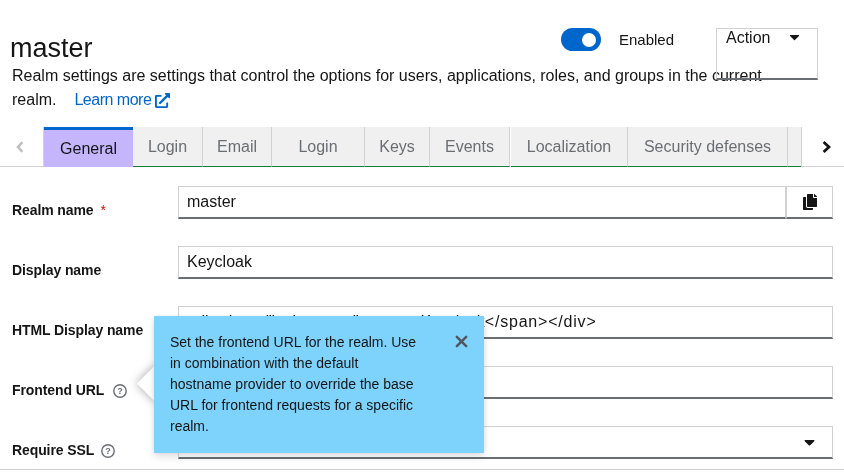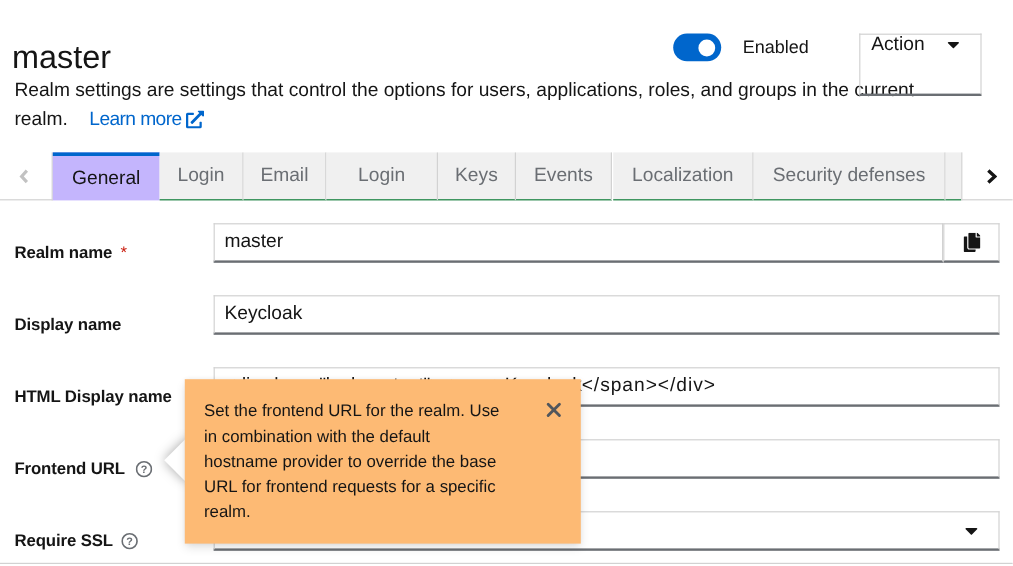--- a/index.html
+++ b/index.html
@@ -78,18 +78,18 @@
     </svg></div>
 <div class="input" style="left:178px;top:426px;width:655px">
     <svg style="position:absolute;right:17px;top:13px" width="11" height="6" viewBox="0 0 320 180" fill="#151515">
       <path d="M31.3 0h257.3c17.8 0 26.7 21.5 14.1 34.1L174.1 162.8c-7.8 7.8-20.5 7.8-28.3 0L17.2 34.1C4.6 21.5 13.5 0 31.3 0z"></path>
     </svg>
   </div>
 
 <div class="abs" style="left:0;top:469px;width:844px;height:1px;background:#d2d2d2"></div>
 
 <div class="abs" style="left:142px;top:371px;width:25px;height:25px;background:#fff;transform:rotate(45deg);box-shadow:0 0 10px rgba(3,3,3,0.35)"></div>
-<div class="abs" style="left:154px;top:316px;width:330px;height:137px;background:#fdba74;box-shadow:0 4px 8px rgba(3,3,3,0.12),0 0 4px rgba(3,3,3,0.06)">
+<div class="abs" style="left:154px;top:316px;width:330px;height:137px;background:#7dd3fc;box-shadow:0 4px 8px rgba(3,3,3,0.12),0 0 4px rgba(3,3,3,0.06)">
   <div class="abs" style="left:16px;top:16px;font-size:14px;line-height:21px;color:#151515">Set the frontend URL for the realm. Use<br>in combination with the default<br>hostname provider to override the base<br>URL for frontend requests for a specific<br>realm.</div>
   <svg class="abs" style="left:301px;top:19px" width="13" height="13" viewBox="0 0 13 13">
       <path d="M1.8 1.8 L11.2 11.2 M11.2 1.8 L1.8 11.2" stroke="#51565c" stroke-width="2.4" stroke-linecap="round"></path>
     </svg>
 </div>
 
 </body></html>

